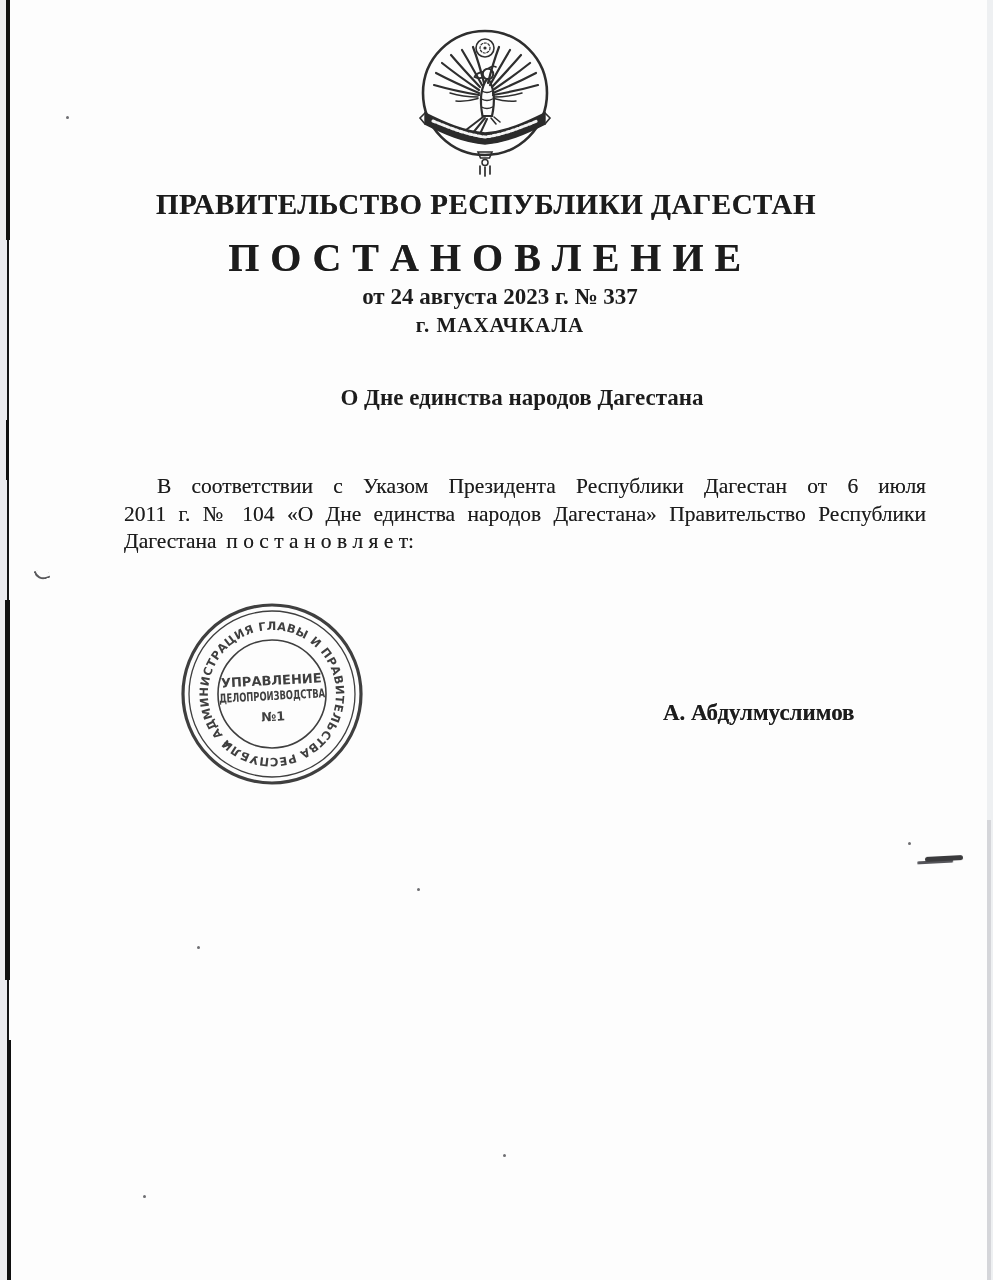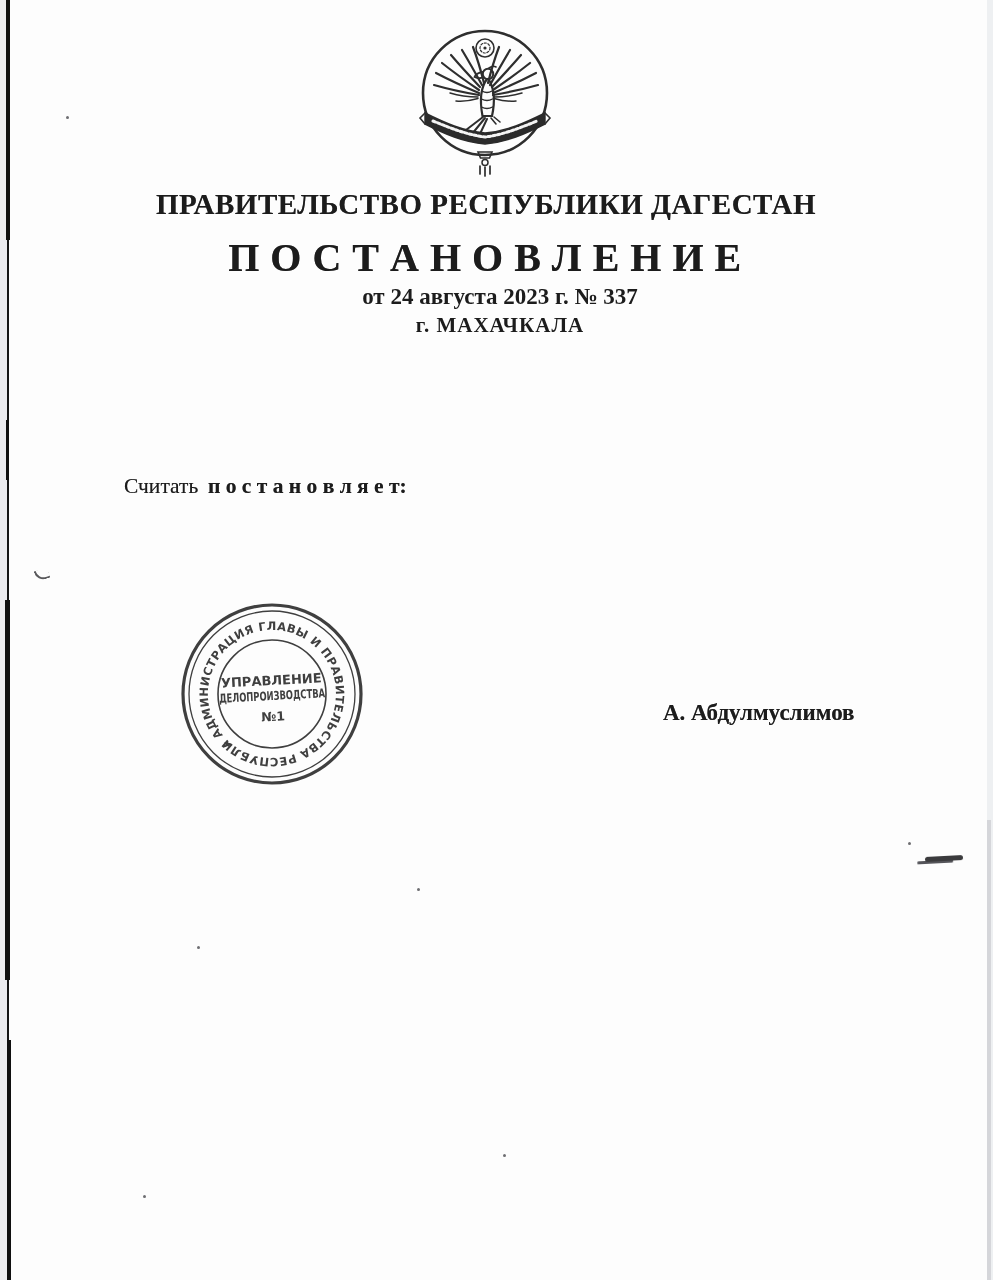--- a/index.html
+++ b/index.html
@@ -22,21 +22,21 @@
   .doctype{left:0;top:234px;width:970px;font-size:40px;font-weight:bold;letter-spacing:.5px;
        text-shadow:0 0 .5px rgba(0,0,0,.6);}
   .datenum{left:0;top:284px;width:1000px;font-size:23px;font-weight:bold;}
   .city{left:0;top:313px;width:1000px;font-size:21px;font-weight:bold;letter-spacing:1px;}
   .subject{left:52px;top:385px;width:940px;font-size:23px;font-weight:bold;}
   
   .body-block{left:124px;top:473px;width:802px;font-size:21.5px;line-height:27.6px;
        text-shadow:0 0 .35px rgba(0,0,0,.5);}
   .jline{text-align:justify;text-align-last:justify;}
   .ind{text-indent:33px;}
-  .decree-bold{font-weight:bold;margin-left:.45em;}
+  .decree-bold{font-weight:normal;margin-left:.45em;}
   
   .sig{font-size:23px;font-weight:bold;white-space:nowrap;z-index:3;
        text-shadow:0 0 .4px rgba(0,0,0,.55);}
   .sig1{left:303px;top:645px;}
   .sig2{left:333px;top:676px;}
   .signame{left:663px;top:700px;}
   
   .stamp{left:172px;top:594px;width:200px;height:200px;opacity:.87;z-index:2;}
   .stamp text{font-family:"DejaVu Sans","Liberation Sans",sans-serif;fill:#232323;}
   
@@ -117,23 +117,26 @@
 
     <path d="M61,125 h14 l-2.5,6 h-9 Z" stroke-width="1.6"></path>
     <circle cx="68" cy="135.5" r="3" stroke-width="1.5"></circle>
     <path d="M63,139 v8 M68,140 v9 M73,139 v8" stroke-width="1.7"></path>
   </svg>
 
   <div class="abs ctr doctype">П О С Т А Н О В Л Е Н И Е</div>
   <div class="abs ctr org">ПРАВИТЕЛЬСТВО РЕСПУБЛИКИ ДАГЕСТАН</div>
   <div class="abs ctr datenum">от 24 августа 2023 г. № 337</div>
   <div class="abs ctr city">г. МАХАЧКАЛА</div>
+  <div class="abs ctr subject">О Дне единства народов Дагестана</div>
 
   <div class="abs body-block">
-    <div><span>Считать</span><span class="decree-bold">п о с т а н о в л я е т:</span></div>
+    <div class="jline ind">В соответствии с Указом Президента Республики Дагестан от 6 июля</div>
+    <div class="jline">2011 г. № 104 «О Дне единства народов Дагестана» Правительство Республики</div>
+    <div><span>Дагестана</span><span class="decree-bold">п о с т а н о в л я е т:</span></div>
   </div>
 
   <svg class="abs stamp" viewBox="0 0 200 200">
     <circle cx="100" cy="100" r="89" fill="none" stroke="#232323" stroke-width="3.2"></circle>
     <circle cx="100" cy="100" r="83" fill="none" stroke="#232323" stroke-width="1.3"></circle>
     <circle cx="100" cy="100" r="54" fill="none" stroke="#232323" stroke-width="1.6"></circle>
     <defs>
       <path id="ringPath" d="M 36,100 A 64,64 0 1 1 164,100 A 64,64 0 1 1 36,100"></path>
     </defs>
     <g transform="rotate(-40 100 100)">

